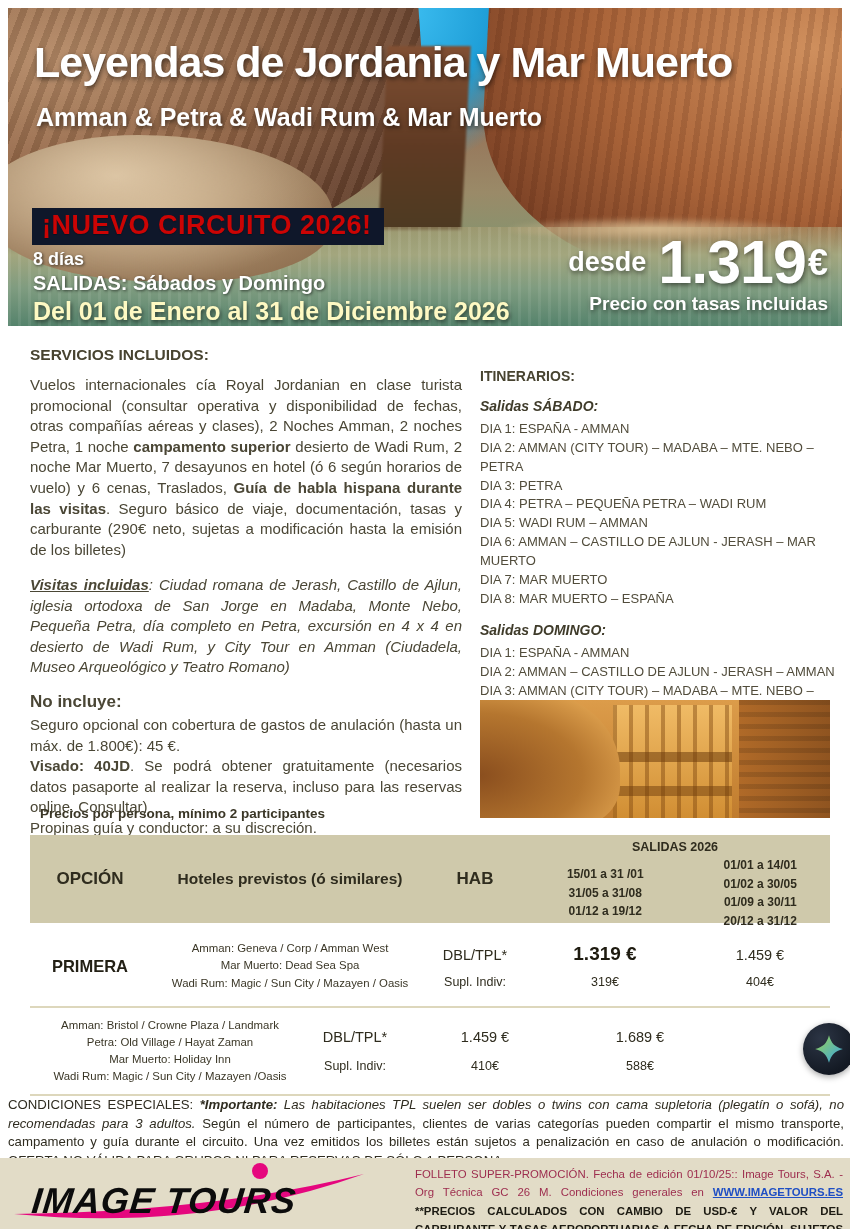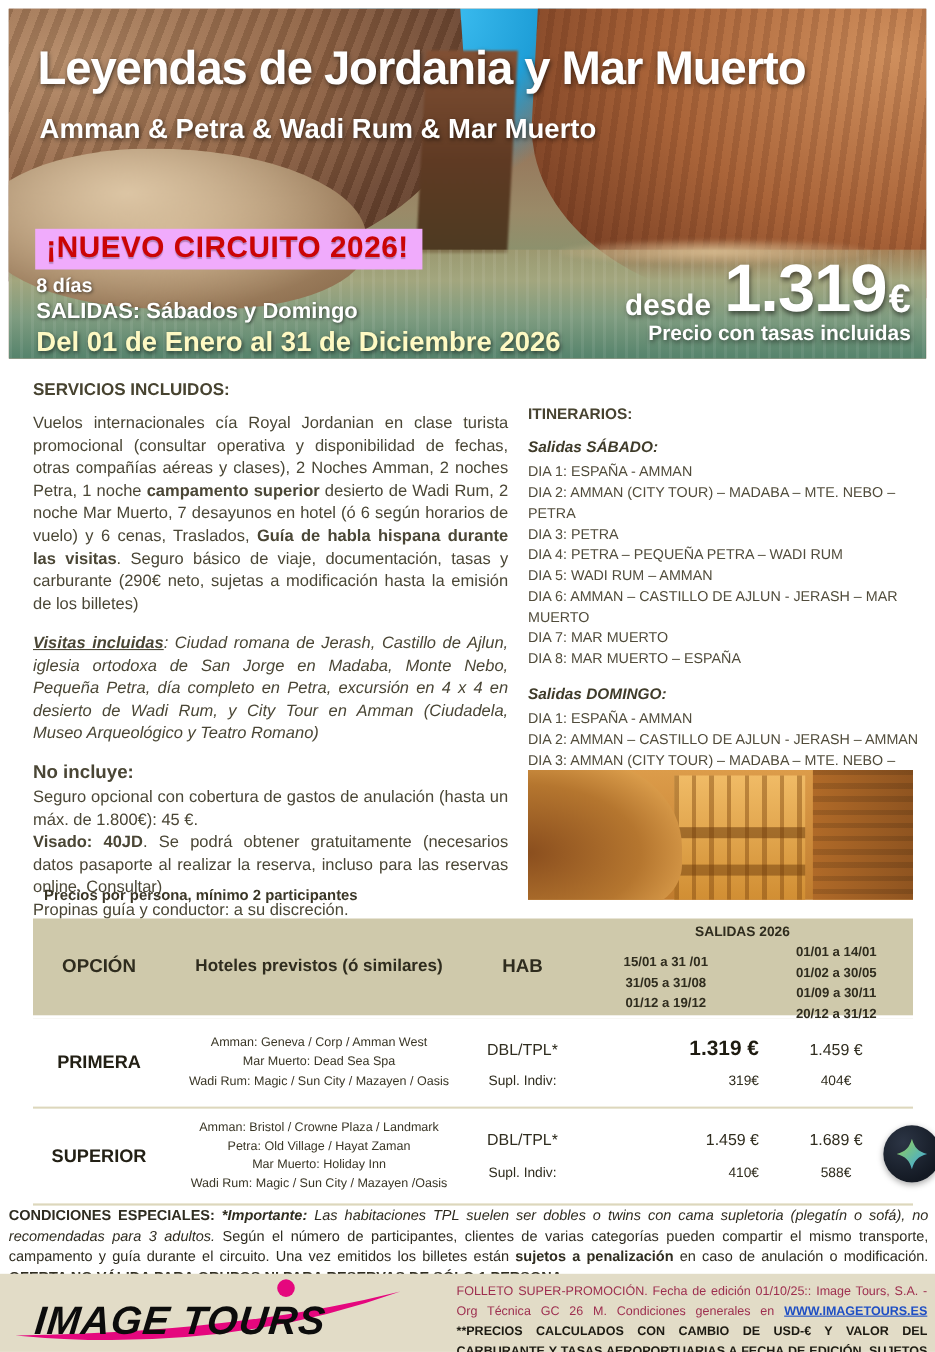--- a/index.html
+++ b/index.html
@@ -26,27 +26,27 @@
   .water{position:absolute;left:0;bottom:0;width:100%;height:31%;
     background:linear-gradient(180deg,rgba(170,158,114,.55) 0%,#a3a67e 28%,#7f9c80 62%,#55836c 100%);}
   .water::after{content:"";position:absolute;inset:0;
     background:repeating-linear-gradient(90deg,rgba(255,255,255,.07) 0 3px,transparent 3px 10px);}
   .stones{position:absolute;right:6%;bottom:27%;width:34%;height:7%;border-radius:50%;filter:blur(2px);
     background:radial-gradient(ellipse at 50% 50%,#d6ba8f 0%,rgba(214,186,143,0) 80%);}
   .hero-title{position:absolute;left:26px;top:30px;width:790px;color:#fff;font-weight:bold;font-size:43px;letter-spacing:-1px;
     text-shadow:1px 2px 5px rgba(0,0,0,.55);}
   .hero-subtitle{position:absolute;left:28px;top:95px;color:#fff;font-weight:bold;font-size:25px;
     text-shadow:1px 2px 4px rgba(0,0,0,.55);text-align:right;}
-  .badge{position:absolute;left:24px;top:200px;background:#f0abfc;color:#cb0404;font-weight:800;font-size:27px;
+  .badge{position:absolute;left:24px;top:200px;background:#0f172a;color:#cb0404;font-weight:800;font-size:27px;
     padding:2px 12px 4px 10px;letter-spacing:.5px;text-shadow:0 1px 1px rgba(0,0,0,.25);}
   .hero-meta1{position:absolute;left:25px;top:241px;color:#fff;font-weight:bold;font-size:18px;text-shadow:1px 1px 3px rgba(0,0,0,.6);}
   .hero-meta2{position:absolute;left:25px;top:264px;color:#fff;font-weight:bold;font-size:20px;text-shadow:1px 1px 3px rgba(0,0,0,.6);}
   .hero-meta3{position:absolute;left:25px;top:289px;color:#fef9c3;font-weight:bold;font-size:25px;text-shadow:1px 2px 4px rgba(0,0,0,.6);}
   .price-box{position:absolute;right:14px;top:224px;text-align:right;color:#fff;text-shadow:1px 2px 5px rgba(0,0,0,.55);}
-  .price-line{display:flex;align-items:flex-end;justify-content:flex-end;}
+  .price-line{display:flex;align-items:center;justify-content:flex-end;}
   .price-prefix{font-weight:bold;font-size:27px;margin-right:12px;}
   .price-big{font-weight:bold;font-size:61px;letter-spacing:-1px;line-height:1;}
   .price-cur{font-weight:bold;font-size:36px;margin-left:2px;}
   .price-note{font-weight:bold;font-size:19px;margin-top:0px;}
   
   .services{position:absolute;left:30px;top:344px;width:432px;font-size:15px;line-height:1.37;text-align:justify;color:#4a4635;}
   .svc-heading{font-weight:bold;font-size:15.5px;margin-bottom:10px;color:#474330;}
   .bold{font-weight:bold;}
   .visitas{margin-top:15px;font-style:italic;}
   .visitas-label{font-weight:bold;text-decoration:underline;}
@@ -88,28 +88,28 @@
   .sal-col-a{width:55%;}
   .sal-col-b{width:45%;}
   .t-row{display:flex;background:#ffffff;border-bottom:2px solid #ddd7bc;}
   .r-primera{height:80px;}
   .r-superior{height:86px;}
   .b-opcion{width:120px;display:flex;align-items:center;justify-content:center;font-weight:bold;font-size:16.5px;color:#232015;}
   .b-hotel{width:280px;display:flex;flex-direction:column;justify-content:center;text-align:center;font-size:11.4px;line-height:1.5;color:#3a3626;}
   .b-prices{width:400px;display:flex;flex-direction:column;justify-content:space-evenly;padding:6px 0;}
   .p-line{display:flex;align-items:baseline;}
   .p-hab{width:90px;text-align:center;font-size:14.5px;}
-  .p-v1{width:170px;text-align:right;font-size:14.5px;}
+  .p-v1{width:170px;text-align:center;font-size:14.5px;}
   .p-v2{width:140px;text-align:center;font-size:14.5px;}
   .p-hab.small{font-size:12.5px;}
   .p-v1.small,.p-v2.small{font-size:12.5px;}
   .p-v1.big{font-size:19px;font-weight:bold;color:#1e1b10;}
   
   .conditions{position:absolute;left:8px;top:1096px;width:836px;font-size:13.2px;line-height:1.42;text-align:justify;color:#2f2c20;}
-  .cond-b{font-weight:bold;margin-top:28px;}
+  .cond-b{font-weight:normal;margin-top:28px;}
   .cond-bi{font-weight:bold;font-style:italic;}
   .cond-i{font-style:italic;}
   
   .footer{position:absolute;left:0;top:1158px;width:850px;height:71px;background:#e2dcc7;}
   .logo{position:absolute;left:12px;top:4px;width:390px;height:62px;}
   .logo-svg{position:absolute;left:0;top:0;}
   .logo-text{position:absolute;left:20px;top:18px;font-size:36px;font-weight:800;font-style:italic;letter-spacing:1px;color:#0c0c0c;transform:skewX(-6deg);}
   .foot-text{position:absolute;left:415px;top:7px;width:428px;font-size:11.4px;line-height:1.6;text-align:justify;}
   .f-maroon{color:#9d2d4e;}
   .f-maroon-b{color:#9d2d4e;font-weight:normal;}
@@ -230,21 +230,20 @@
       </div>
       <div class="p-line">
         <span class="p-hab small">Supl. Indiv:</span>
         <span class="p-v1 small">319€</span>
         <span class="p-v2 small">404€</span>
       </div>
     </div>
   </div>
 
   <div class="t-row r-superior">
-    <div class="b-opcion">SUPERIOR</div>
     <div class="b-hotel">
       <div>Amman: Bristol / Crowne Plaza / Landmark</div>
       <div>Petra: Old Village / Hayat Zaman</div>
       <div>Mar Muerto: Holiday Inn</div>
       <div>Wadi Rum: Magic / Sun City / Mazayen /Oasis</div>
     </div>
     <div class="b-prices">
       <div class="p-line">
         <span class="p-hab">DBL/TPL*</span>
         <span class="p-v1">1.459 €</span>

